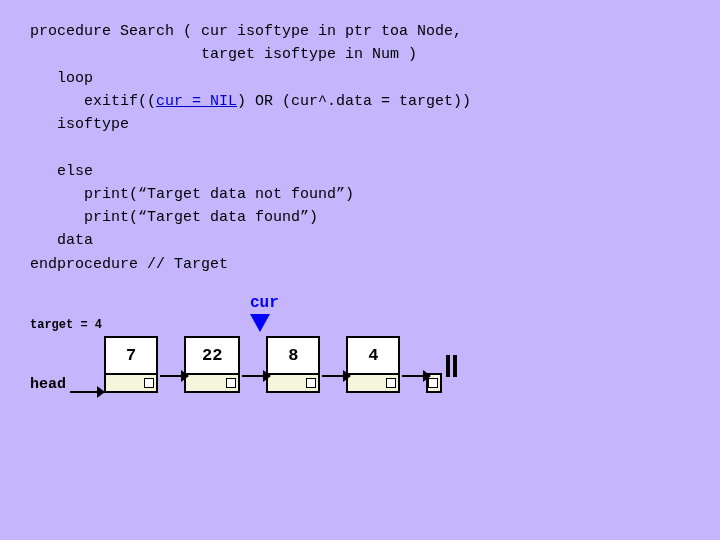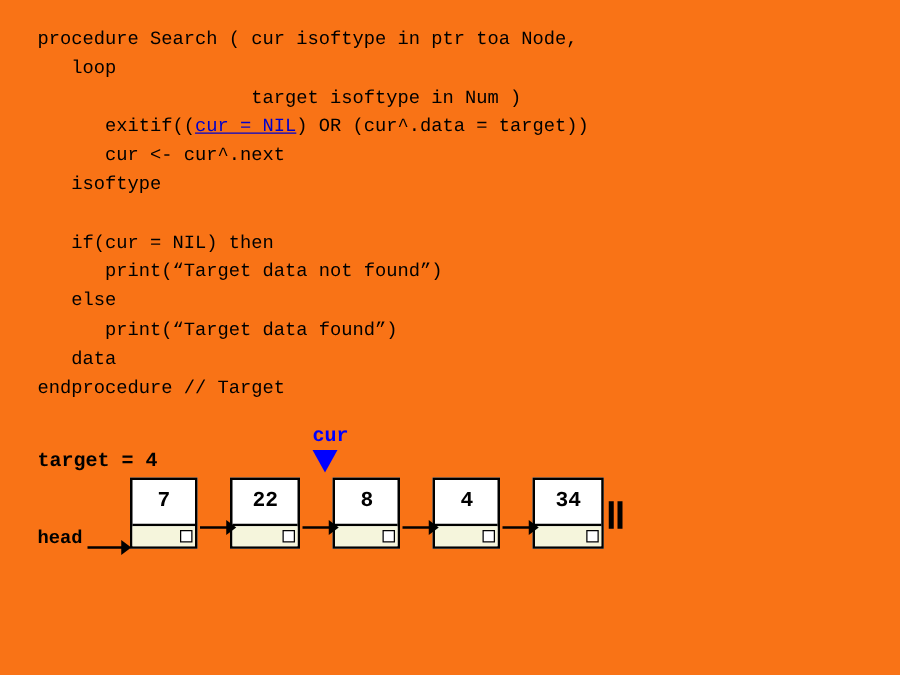--- a/index.html
+++ b/index.html
@@ -6,21 +6,21 @@
 
     body {
       background: #f5f5dc;
       width: 720px;
       height: 540px;
       font-family: 'Courier New', Courier, monospace;
       overflow: hidden;
     }
 
     .main-container {
-      background: #f97316;
+      background: #c4b5fd;
       width: 720px;
       height: 540px;
       padding: 20px 30px;
       display: flex;
       flex-direction: column;
     }
 
     .code-block {
       font-family: 'Courier New', Courier, monospace;
       font-size: 15px;
@@ -47,21 +47,21 @@
     }
 
     .diagram-top-row {
       display: flex;
       align-items: flex-end;
       margin-bottom: 4px;
     }
 
     .target-label {
       font-family: 'Courier New', Courier, monospace;
-      font-size: 16px;
+      font-size: 12px;
       font-weight: bold;
       color: #000;
       width: 220px;
       flex-shrink: 0;
     }
 
     .cur-text {
       font-family: 'Courier New', Courier, monospace;
       font-size: 16px;
       font-weight: bold;
@@ -195,29 +195,27 @@
       display: inline-block;
     }
   </style>
 </head>
 <body>
 
 <div class="main-container">
 
   <div class="code-block">
     <span class="code-line">procedure Search ( cur isoftype in ptr toa Node,</span>
+    <span class="code-line">                   target isoftype in Num )</span>
     <span class="code-line">   loop</span>
-    <span class="code-line">                   target isoftype in Num )</span>
     <span class="code-line">      exitif((<span class="highlight-blue">cur = NIL</span>) OR (cur^.data = target))</span>
-    <span class="code-line">      cur &lt;- cur^.next</span>
     <span class="code-line">   isoftype</span>
     <span class="code-line">&nbsp;</span>
-    <span class="code-line">   if(cur = NIL) then</span>
+    <span class="code-line">   else</span>
     <span class="code-line">      print(“Target data not found”)</span>
-    <span class="code-line">   else</span>
     <span class="code-line">      print(“Target data found”)</span>
     <span class="code-line">   data</span>
     <span class="code-line">endprocedure // Target</span>
   </div>
 
   <div class="diagram-section">
 
     <div class="diagram-top-row">
       <div class="target-label">target = 4</div>
 
@@ -277,21 +275,20 @@
               <div class="node-next-small"></div>
             </div>
         </div>
       </div>
       <div class="node-connector">
         <div class="connector-line"></div>
       </div>
 
       <div class="node">
         <div class="node-box">
-          <div class="node-value">34</div>
           <div class="node-next">
               <div class="node-next-small"></div>
             </div>
         </div>
       </div>
 
       <div class="null-marker">
         <div class="null-bar"></div>
         <div class="null-bar" style="margin-left:3px;"></div>
       </div>

